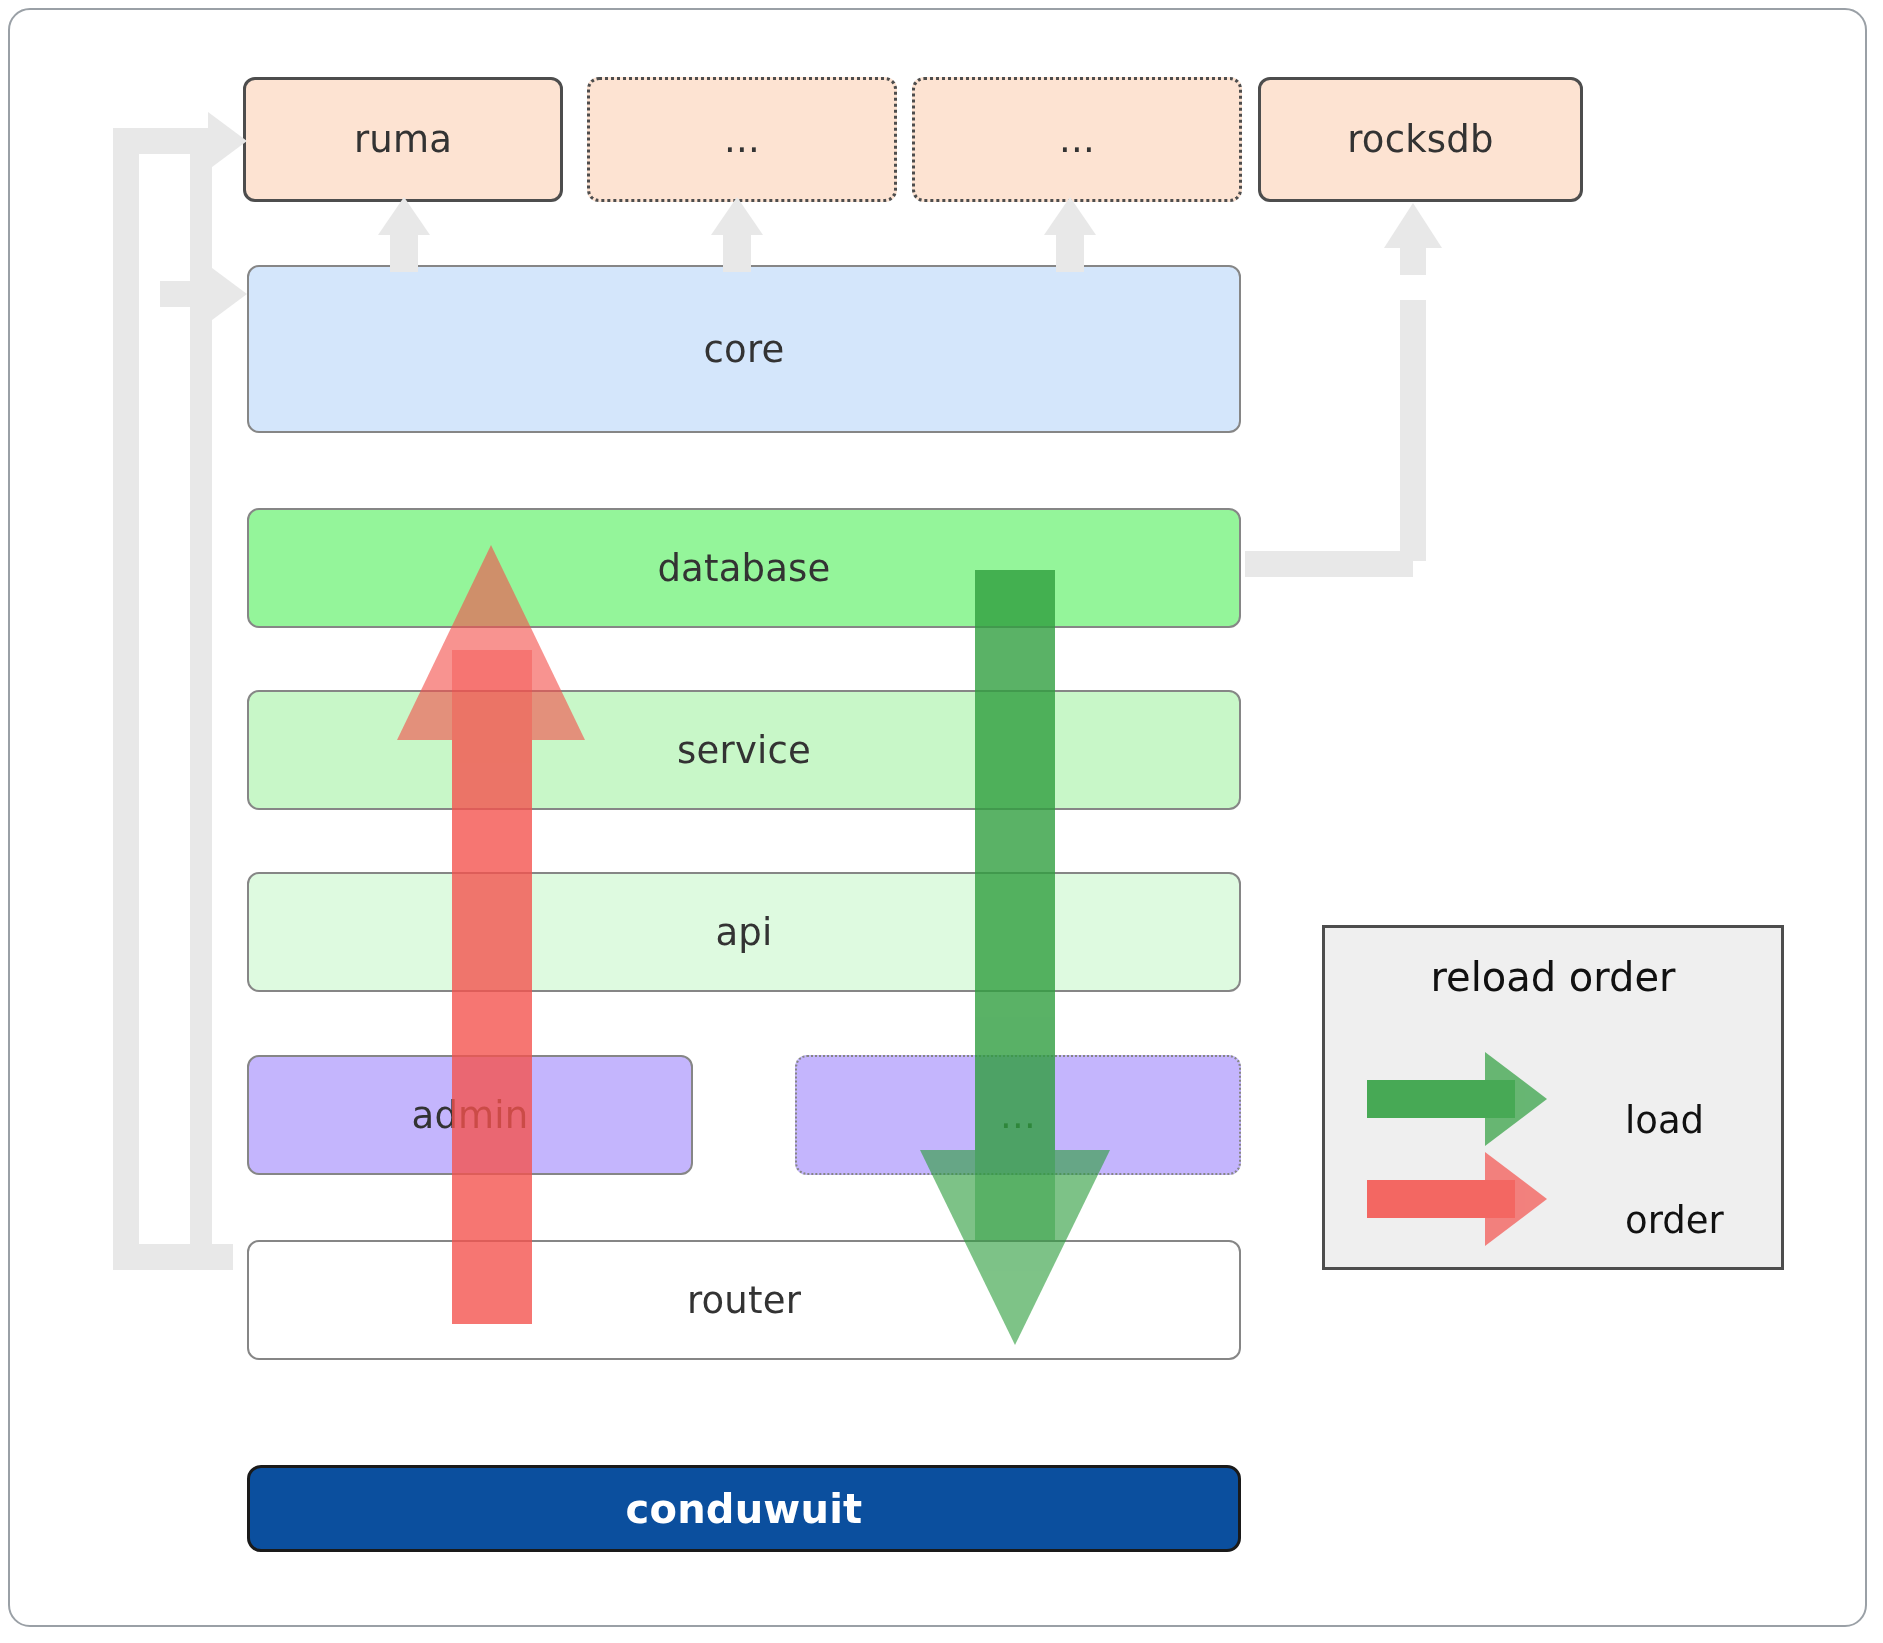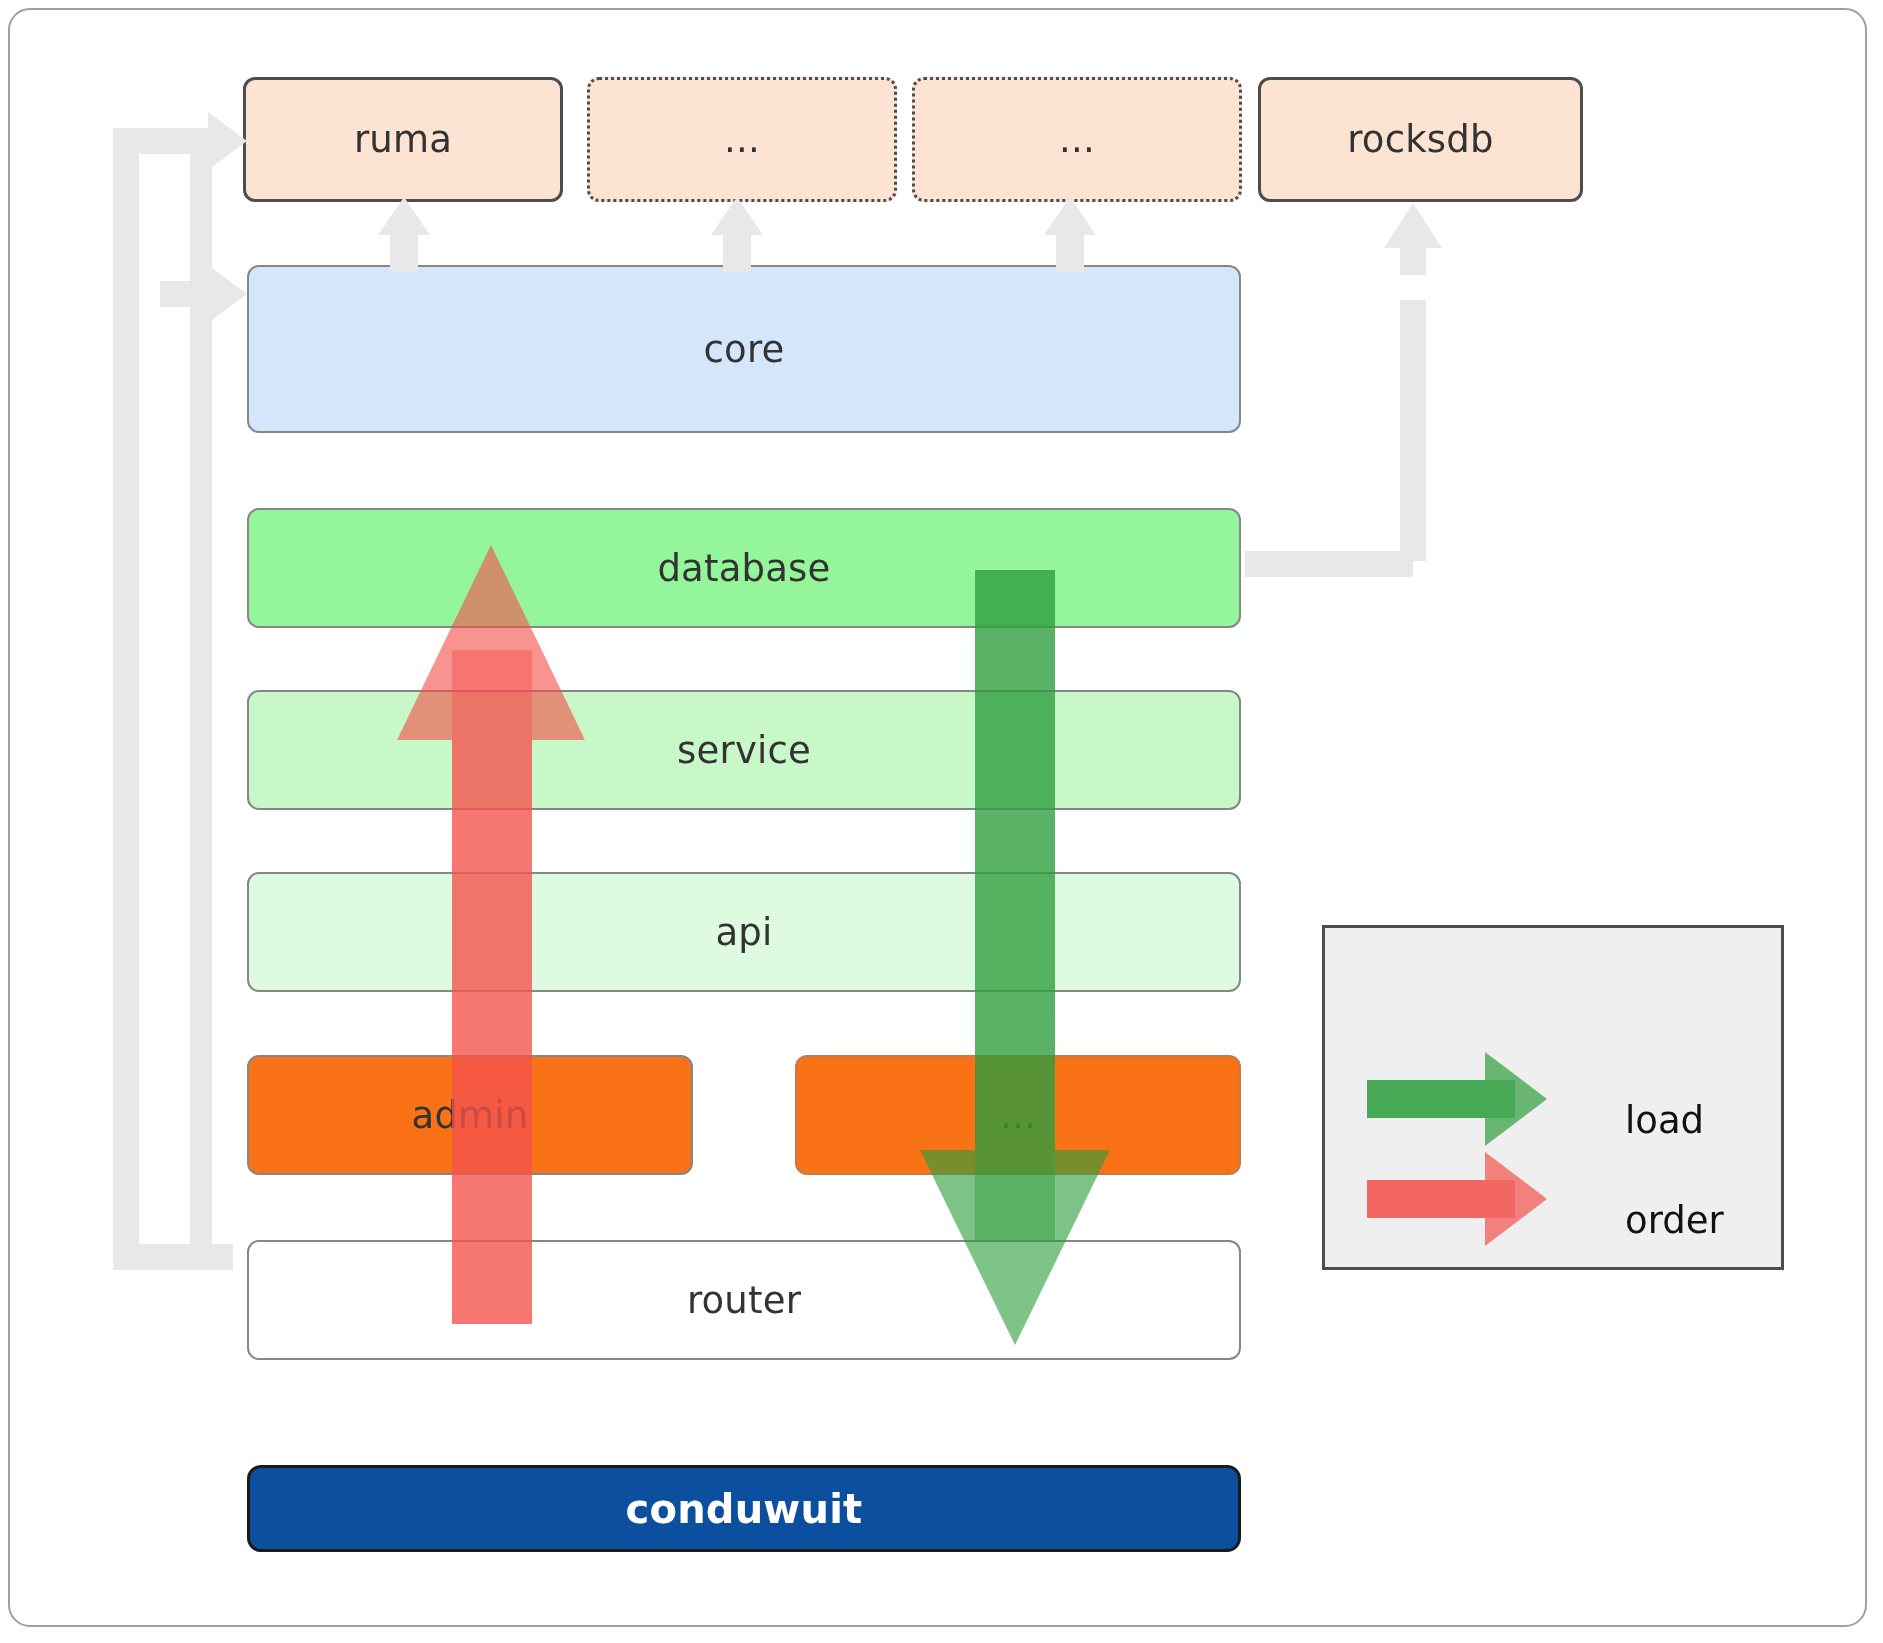--- a/index.html
+++ b/index.html
@@ -43,21 +43,21 @@
   .node.solid-dark { border: 3px solid #4d4d4d; }
   .node.dotted-dark { border: 3px dotted #4d4d4d; }
   .node.solid-gray { border: 2px solid #868686; }
   .node.dotted-gray { border: 2px dotted #868686; }
 
   .peach { background: #fde3d2; }
   .blue  { background: #d4e6fb; }
   .green-1 { background: #94f59a; }
   .green-2 { background: #c8f7c8; }
   .green-3 { background: #defae0; }
-  .green-4 { background: #f97316; }
+  .green-4 { background: #c4b5fd; }
   .white-box { background: #ffffff; }
   .navy {
     background: #0b4f9e;
     color: #ffffff;
     font-weight: 700;
     border: 3px solid #1a1a1a;
     border-radius: 14px;
   }
 
   
@@ -213,20 +213,21 @@
     <g opacity="0.62">
       <rect x="975" y="570" width="80" height="670" fill="#2e9e3e"></rect>
       <polygon points="920,1150 1110,1150 1015,1345" fill="#2e9e3e"></polygon>
     </g>
     <g opacity="0.45">
       <rect x="975" y="570" width="80" height="670" fill="#2e9e3e"></rect>
     </g>
   </svg>
 
   <div class="legend">
+    <div class="legend-title">reload order</div>
 
     <svg width="462" height="345" viewBox="0 0 462 345" style="position:absolute; left:0; top:0;">
 
       <g opacity="0.7">
         <rect x="42" y="152" width="148" height="38" fill="#2e9e3e"></rect>
         <polygon points="160,124 160,218 222,171" fill="#2e9e3e"></polygon>
       </g>
       <g opacity="0.55">
         <rect x="42" y="152" width="148" height="38" fill="#2e9e3e"></rect>
       </g>

